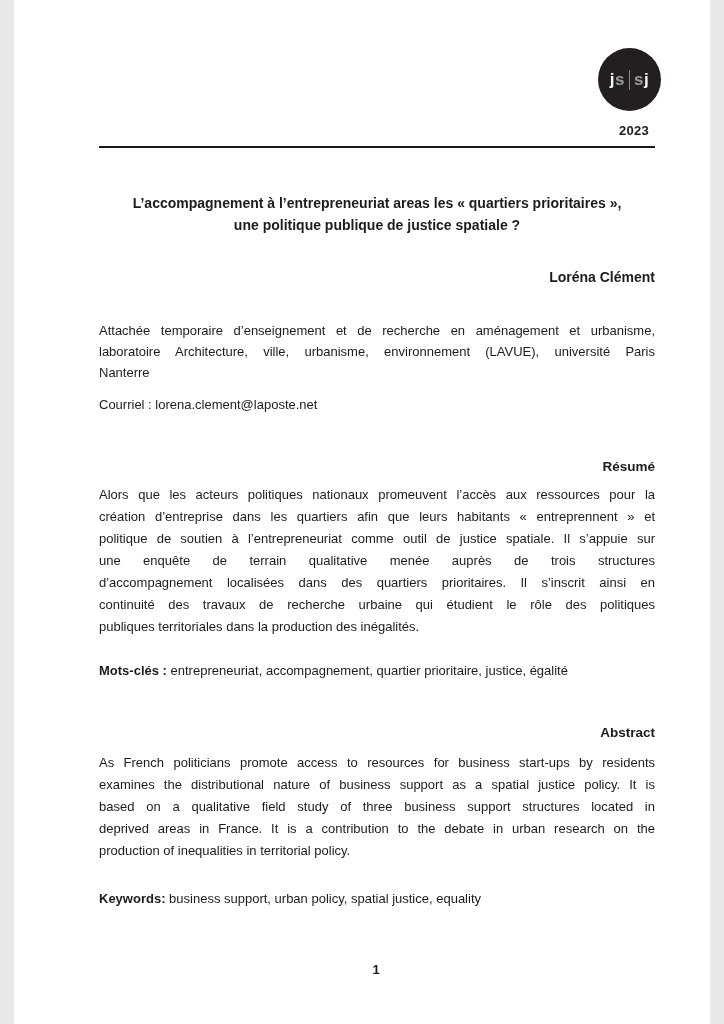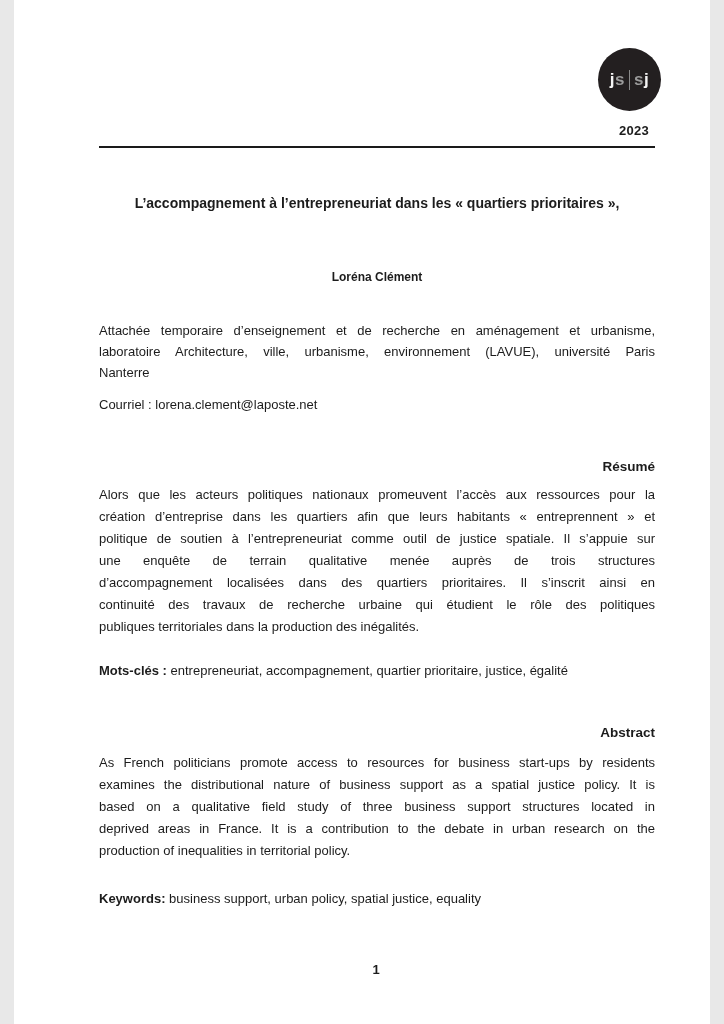--- a/index.html
+++ b/index.html
@@ -72,23 +72,23 @@
   }
   .doc-title {
     top: 192px;
     text-align: center;
     font-weight: bold;
     font-size: 14px;
     line-height: 22px;
   }
   .author {
     top: 266px;
-    text-align: center;
+    text-align: right;
     font-weight: bold;
-    font-size: 12px;
+    font-size: 14px;
   }
   .affiliation {
     top: 320px;
     line-height: 21px;
   }
   .contact { top: 394px; }
 
   .section-heading {
     font-weight: bold;
     font-size: 13.5px;
@@ -127,21 +127,22 @@
 
   <div class="logo">
     <span class="lg-left"><span>j</span><span class="s">s</span></span>
     <span class="lg-divider"></span>
     <span class="lg-right"><span class="s">s</span><span>j</span></span>
   </div>
   <div class="year">2023</div>
   <div class="header-rule"></div>
 
   <div class="block doc-title">
-    <div>L’accompagnement à l’entrepreneuriat dans les « quartiers prioritaires »,</div>
+    <div>L’accompagnement à l’entrepreneuriat areas les « quartiers prioritaires »,</div>
+    <div>une politique publique de justice spatiale ?</div>
   </div>
 
   <div class="block author">Loréna Clément</div>
 
   <div class="block affiliation">
       <div class="jline">Attachée temporaire d’enseignement et de recherche en aménagement et urbanisme,</div>
       <div class="jline">laboratoire Architecture, ville, urbanisme, environnement (LAVUE), université Paris</div>
       <div class="jline jline-last">Nanterre</div>
     </div>
 

